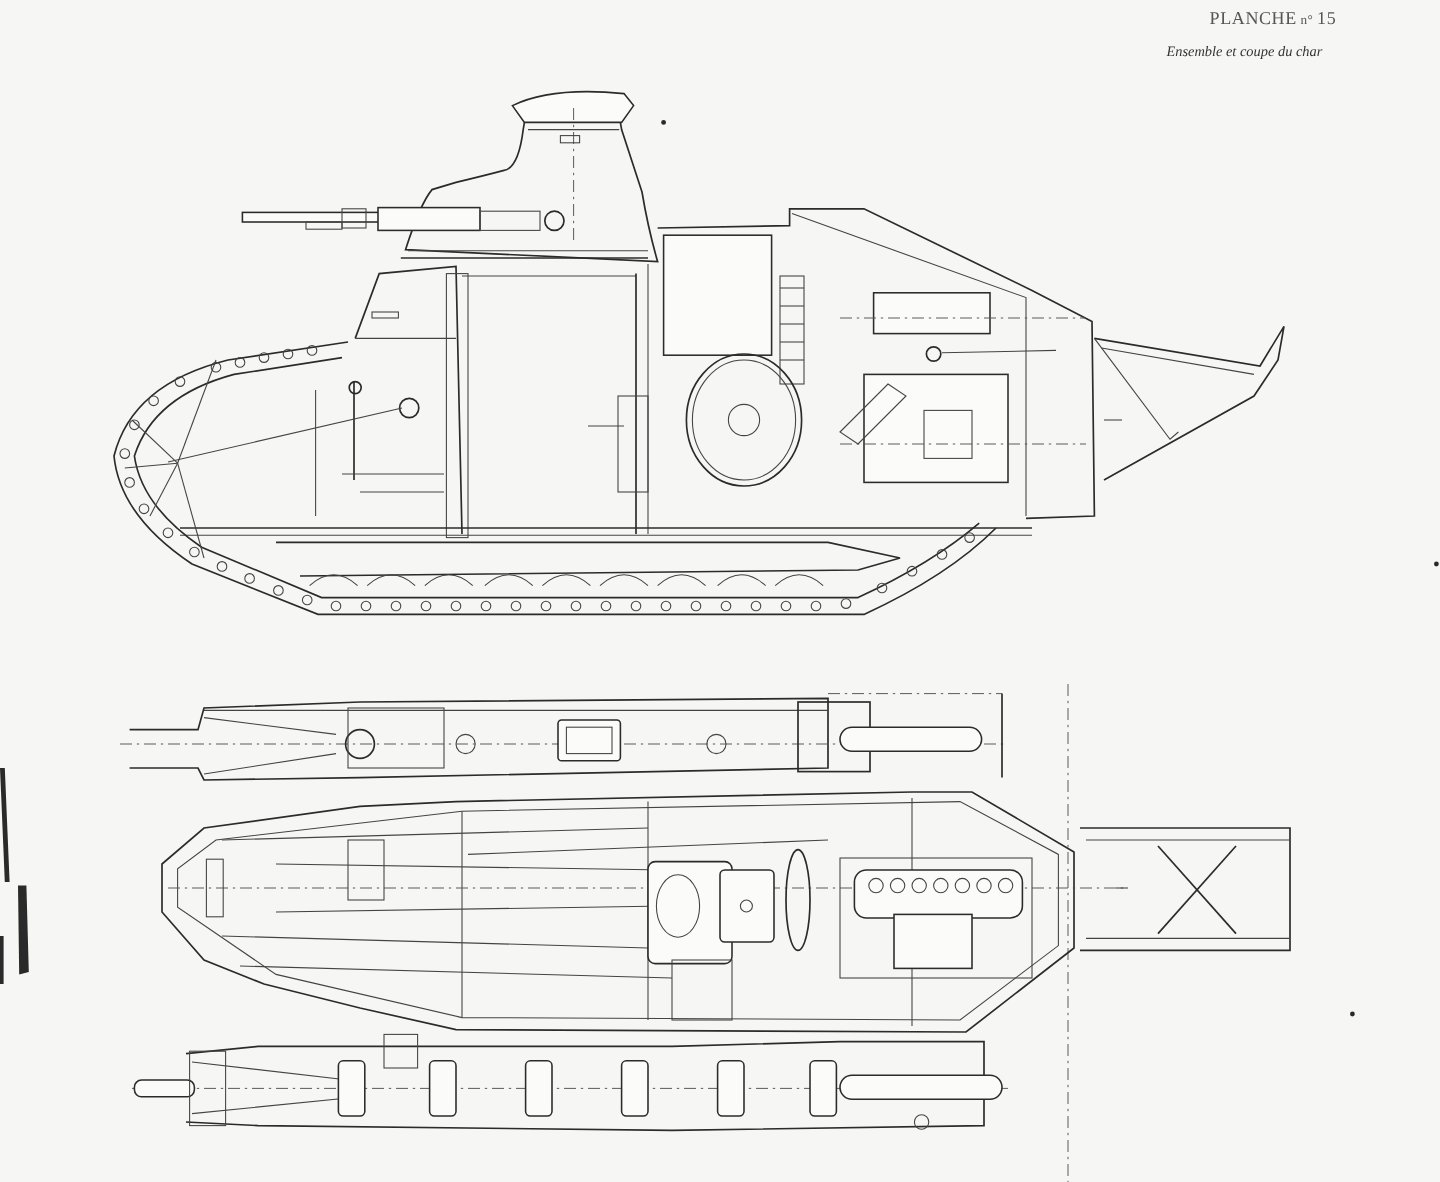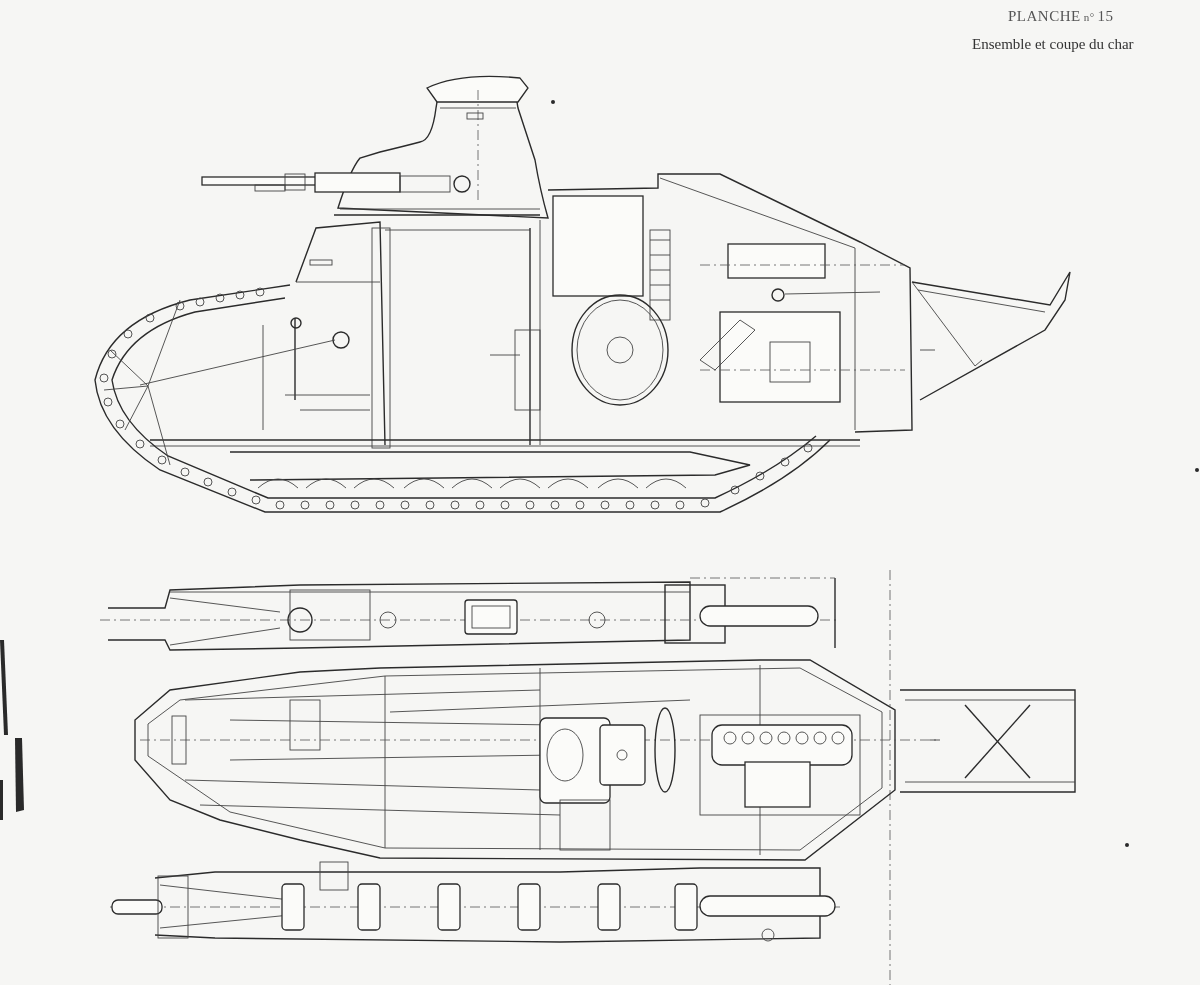--- a/index.html
+++ b/index.html
@@ -12,21 +12,21 @@
   .sheet { position: absolute; left: 0; top: 0; width: 1200px; height: 985px; }
   .plate-no {
     position: absolute; top: 8px; left: 1008px;
     font-family: "Liberation Serif", "DejaVu Serif", serif;
     font-size: 15px; color: #555; letter-spacing: 0.5px;
   }
   .plate-no .n { font-size: 11px; margin: 0 3px; }
   .plate-title {
     position: absolute; top: 36px; left: 972px;
     font-family: "Liberation Serif", "DejaVu Serif", serif;
-    font-size: 15px; color: #333;
+    font-size: 12px; color: #333; font-style: italic;
   }
   svg { position: absolute; left: 0; top: 0; }
   .ln { stroke: #2b2b2b; fill: none; stroke-width: 1.4; }
   .lt { stroke: #444; fill: none; stroke-width: 0.9; }
   .dash { stroke: #555; fill: none; stroke-width: 0.8; stroke-dasharray: 10 4 2 4; }
   .fillw { fill: #fbfbf9; stroke: #2b2b2b; stroke-width: 1.3; }
   .dark { fill: #2a2a2a; }
 </style>
 </head>
 <body>

